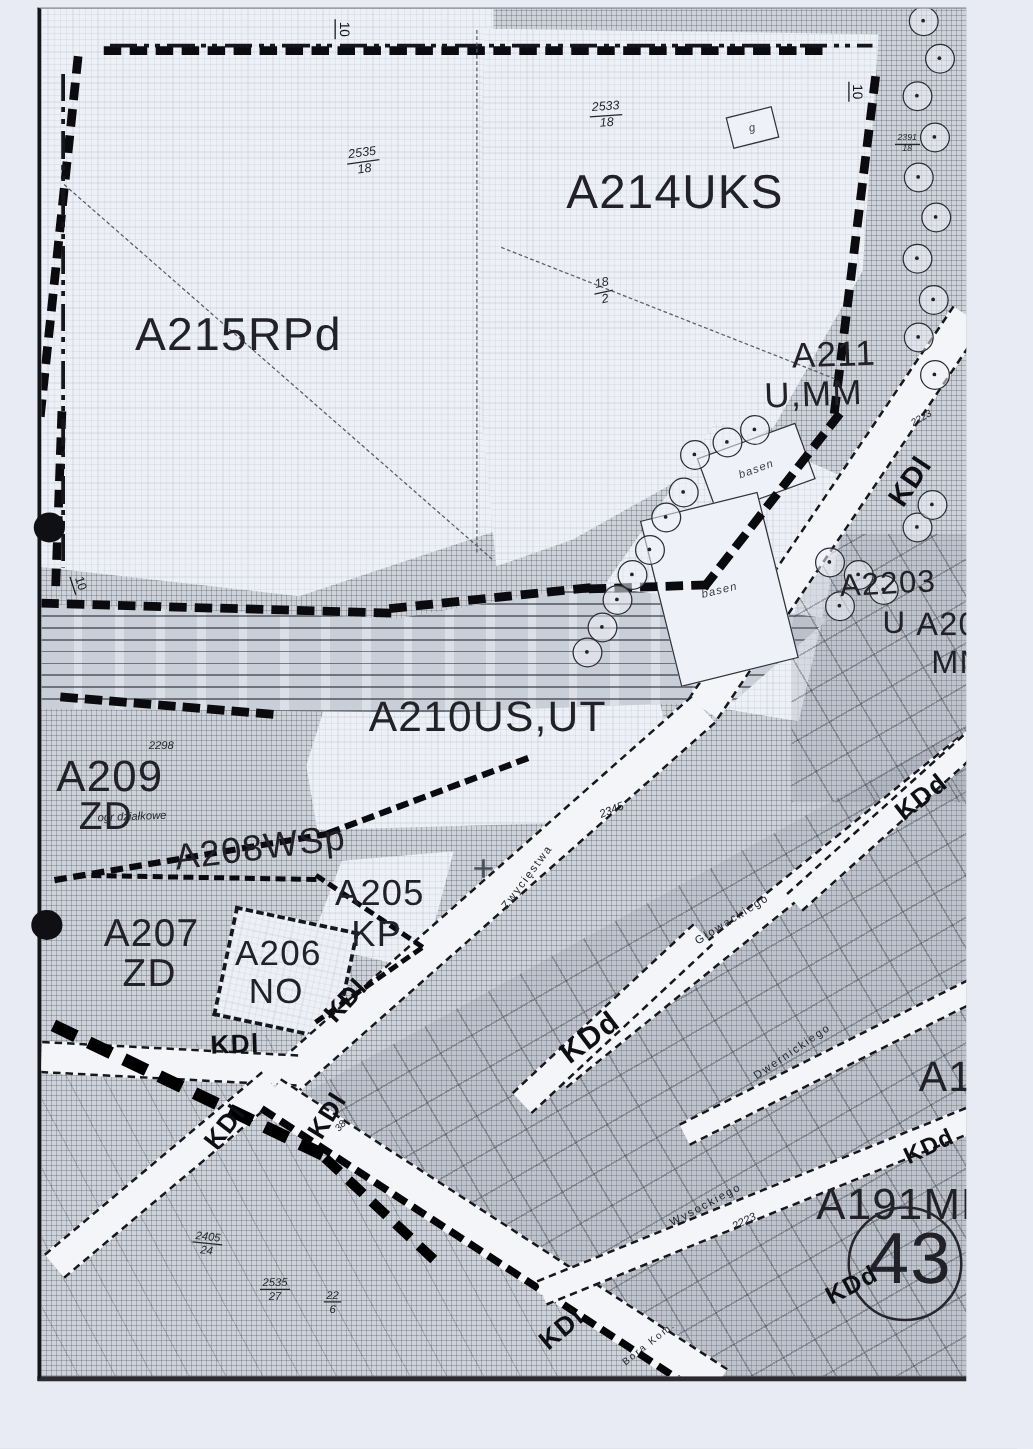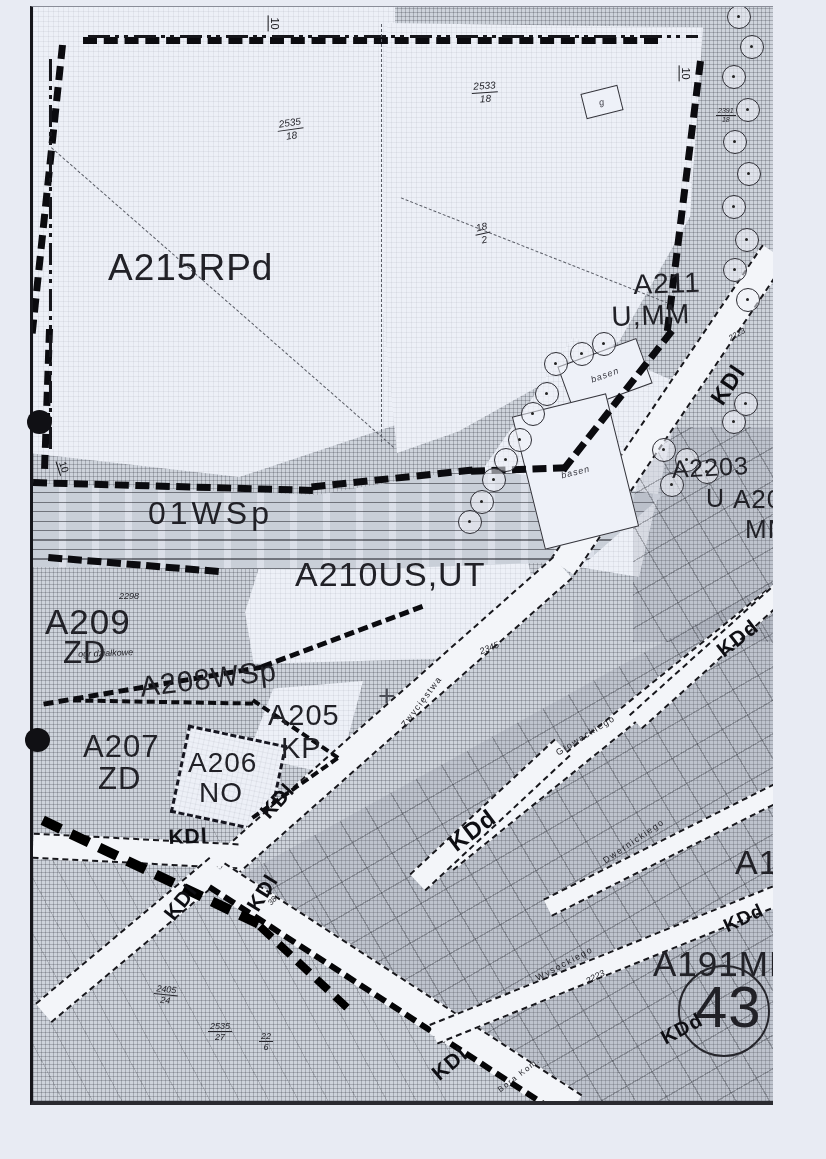--- a/index.html
+++ b/index.html
@@ -134,23 +134,23 @@
     <div class="tree" style="left:559px;top:325px;"></div>
     <div class="tree" style="left:537px;top:335px;"></div>
     <div class="tree" style="left:619px;top:431px;"></div>
     <div class="tree" style="left:642px;top:441px;"></div>
     <div class="tree" style="left:662px;top:453px;"></div>
     <div class="tree" style="left:627px;top:466px;"></div>
     <div class="tree" style="left:689px;top:403px;"></div>
     <div class="tree" style="left:701px;top:385px;"></div>
 
     <span class="lbl zlbl" style="left:75px;top:240px;font-size:37px;">A215RPd</span>
+    <span class="lbl zlbl" style="left:420px;top:126px;font-size:38px;">A214UKS</span>
     <span class="lbl zlbl" style="left:600px;top:262px;font-size:28px;transform:rotate(-2deg);">A211</span>
     <span class="lbl zlbl" style="left:578px;top:294px;font-size:28px;transform:rotate(-2deg);">U,MM</span>
-    <span class="lbl zlbl" style="left:115px;top:488px;font-size:32px;letter-spacing:4px;">01WSp</span>
     <span class="lbl zlbl" style="left:262px;top:548px;font-size:34px;">A210US,UT</span>
     <span class="lbl zlbl" style="left:12px;top:595px;font-size:35px;">A209</span>
     <span class="lbl zlbl" style="left:30px;top:628px;font-size:31px;">ZD</span>
     <span class="lbl pnum" style="left:45px;top:642px;transform:rotate(-2deg);">ogr działkowe</span>
     <span class="lbl zlbl" style="left:105px;top:664px;font-size:29px;transform:rotate(-7deg);">A208WSp</span>
     <span class="lbl zlbl" style="left:235px;top:692px;font-size:29px;">A205</span>
     <span class="lbl zlbl" style="left:248px;top:725px;font-size:29px;">KP</span>
     <span class="lbl zlbl" style="left:50px;top:722px;font-size:31px;">A207</span>
     <span class="lbl zlbl" style="left:65px;top:754px;font-size:31px;">ZD</span>
     <span class="lbl zlbl" style="left:155px;top:740px;font-size:28px;">A206</span>

